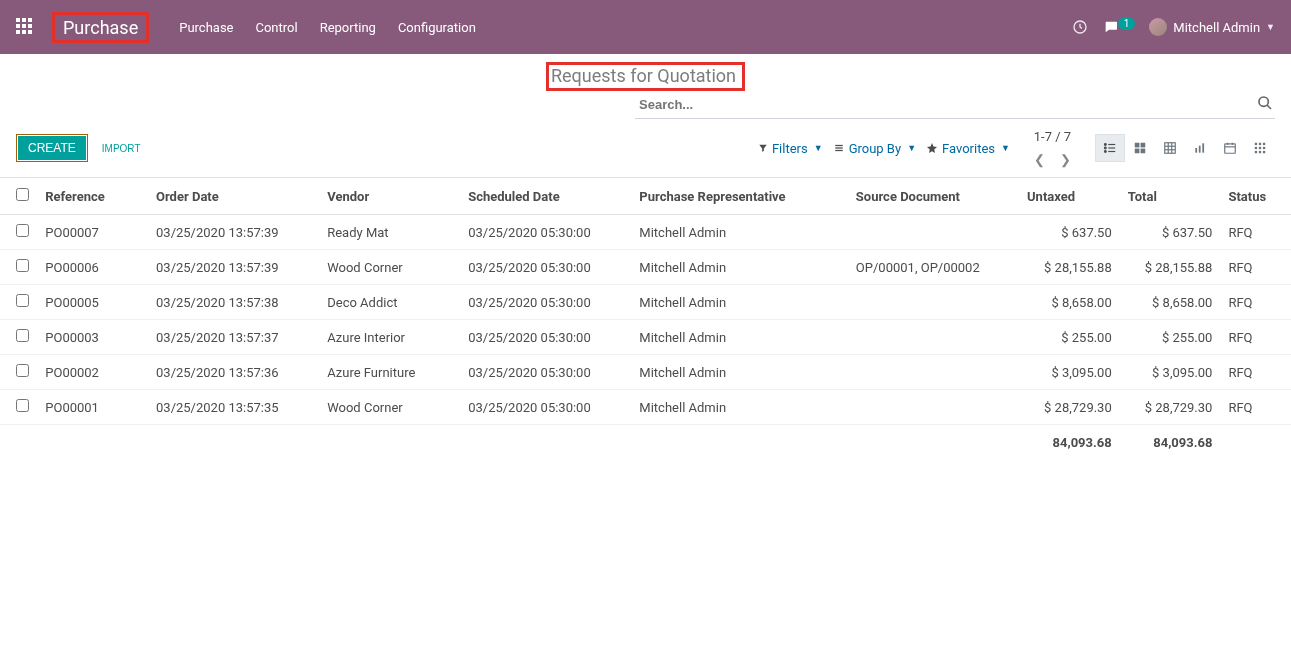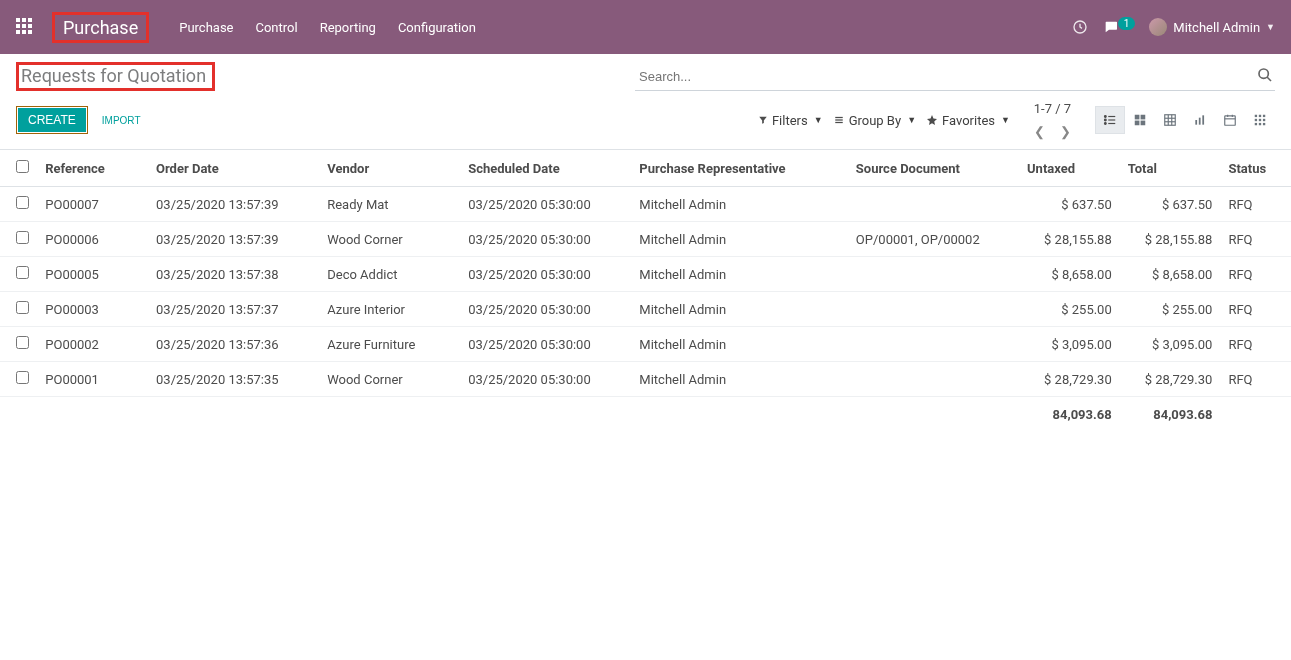--- a/index.html
+++ b/index.html
@@ -15,32 +15,32 @@
 .clock-icon, .chat-icon { cursor: pointer; opacity: 0.85; }
 .clock-icon svg, .chat-icon svg { display:block; }
 .chat-wrap { position: relative; display:flex; align-items:center; }
 .chat-badge { background: #00a09d; color: #fff; font-size: 10px; border-radius: 8px; padding: 1px 6px; margin-left:-2px; position:relative; top:-4px; }
 .user-block { display: flex; align-items: center; gap: 6px; cursor: pointer; font-size: 13px; }
 .avatar { width: 18px; height: 18px; border-radius: 50%; background: linear-gradient(135deg,#c9a,#987); display:inline-block; }
 .caret { font-size: 9px; opacity:.9; }
 
 
 .ctrl { padding: 8px 16px 10px 16px; border-bottom: 1px solid #dee2e6; }
-.ctrl-row1 { display: flex; align-items: center; }
+.ctrl-row1 { display: flex; align-items: center; flex-direction: column; }
 .breadcrumb { font-size: 18px; color: #7c7d7e; padding: 0 6px 2px 2px; border: 3px solid #e3302b; display:inline-block; }
 .search-wrap { margin-left: auto; position: relative; width: 640px; }
-.search-input { width: 100%; border: none; border-bottom: 1px solid #ced4da; padding: 6px 28px 6px 4px; font-size: 13px; outline: none; color:#14532d; }
+.search-input { width: 100%; border: none; border-bottom: 1px solid #ced4da; padding: 6px 28px 6px 4px; font-size: 13px; outline: none; color:#14532d;font-weight:bold; }
 .search-icon { position: absolute; right: 2px; top: 4px; color: #888; }
 
 .ctrl-row2 { display: flex; align-items: center; margin-top: 10px; }
 .btn-create-wrap { border: 1px solid #a16207; padding: 1px; }
 .btn-create { background: #00a09d; color: #fff; border: none; padding: 5px 10px; font-size: 12px; font-weight: 500; cursor: pointer; }
 .btn-import { background: none; border: none; color: #00a09d; font-size: 10px; font-weight: 500; margin-left: 14px; cursor: pointer; }
 .ctrl-right { margin-left: auto; display: flex; align-items: center; gap: 18px; }
-.filter-group { display: flex; gap: 10px; font-size: 13px; color: #404040; }
+.filter-group { display: flex; gap: 10px; font-size: 13px; color: #0369a1; }
 .fbtn { display: inline-flex; align-items:center; gap:4px; cursor: pointer; }
 .fbtn .dd { font-size: 9px; margin-left:2px; }
 .pager { display: flex; align-items: center; gap: 8px; font-size: 13px; color:#4c4c4c;flex-direction:column; }
 .pager-arrows span { cursor: pointer; padding: 4px 6px; color:#888; }
 .view-switch { display: flex; gap: 0; }
 .vbtn { width: 30px; height: 28px; display: flex; align-items: center; justify-content: center; cursor: pointer; color:#6c757d; border:1px solid transparent; }
 .vbtn.active { background:#e9ecef; border-color:#dee2e6; color:#4c4c4c; }
 
 
 table { width: 100%; border-collapse: collapse; }

